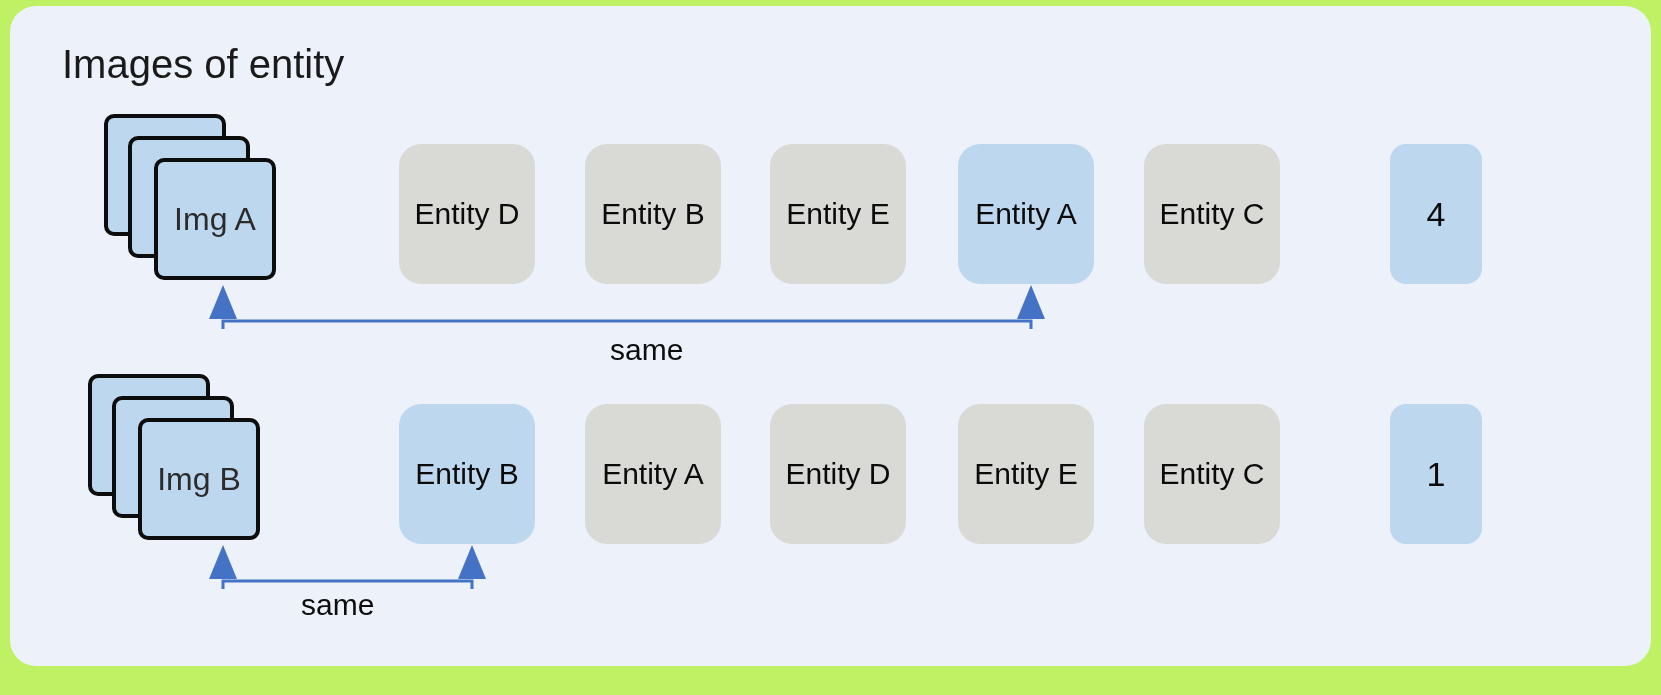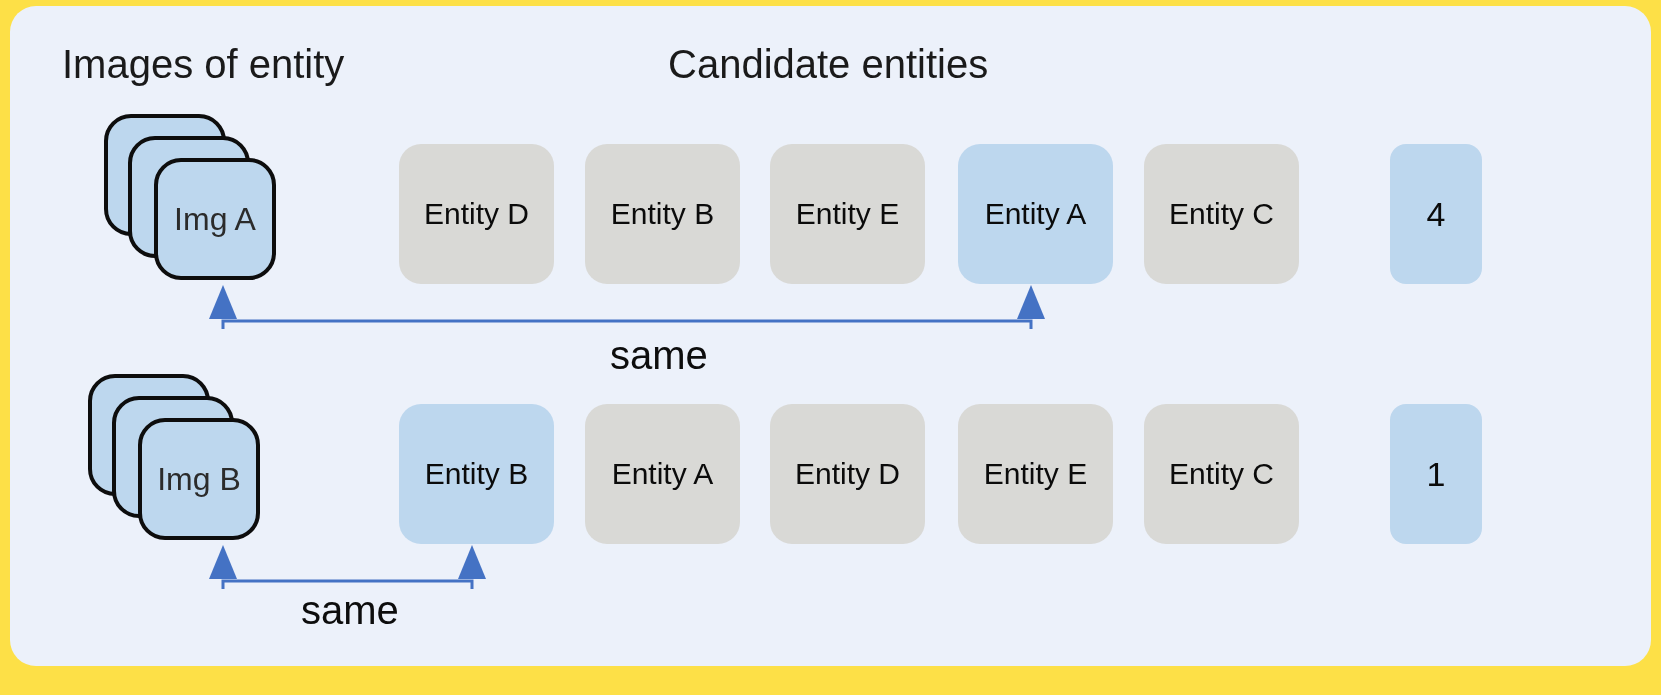--- a/index.html
+++ b/index.html
@@ -8,21 +8,21 @@
     background: #ffffff;
   }
   body {
     font-family: "Liberation Sans", sans-serif;
   }
   #canvas {
     position: relative;
     width: 1661px;
     height: 695px;
     overflow: hidden;
-    background: #fde047;
+    background: #bef264;
   }
   .panel {
     position: absolute;
     left: 10px;
     top: 6px;
     width: 1641px;
     height: 660px;
     background: #ecf1fa;
     border-radius: 26px;
   }
@@ -53,21 +53,21 @@
   
   .imgstack {
     position: absolute;
     width: 200px;
     height: 185px;
   }
   .imgstack .card {
     position: absolute;
     background: #bdd7ee;
     border: 4px solid #0d0d0d;
-    border-radius: 27px;
+    border-radius: 10px;
     box-sizing: border-box;
     width: 122px;
     height: 122px;
   }
   .imgstack .card.c1 { left: 0px;  top: 0px;  }
   .imgstack .card.c2 { left: 24px; top: 22px; }
   .imgstack .card.c3 {
     left: 50px; top: 44px;
     display: flex;
     align-items: center;
@@ -78,21 +78,21 @@
     color: #2b2b2b;
     white-space: nowrap;
     line-height: 1;
   }
   #stack-a { left: 104px; top: 114px; }
   #stack-b { left: 88px; top: 374px; }
 
   
   .chip {
     position: absolute;
-    width: 155px;
+    width: 136px;
     height: 140px;
     border-radius: 22px;
     background: #d9d9d6;
     display: flex;
     align-items: center;
     justify-content: center;
     text-align: right;
   }
   .chip.sel { background: #bdd7ee; }
   .chip .lbl {
@@ -117,35 +117,34 @@
     font-size: 34px;
     color: #0b0b0b;
     line-height: 1;
   }
 
   
   .conn { position: absolute; }
   .conn svg { display: block; overflow: visible; }
   .conn-label {
     position: absolute;
-    font-size: 40px;
+    font-size: 30px;
     color: #0d0d0d;
     white-space: nowrap;
     line-height: 1;
   }
 </style>
 </head>
 <body>
 
 <div id="canvas">
   <div class="panel"></div>
 
   <div class="hdr" id="hdr-images">Images of entity</div>
 
-  <div class="hdr" id="hdr-candidates">Candidate entities</div>
 
 
   <div class="imgstack" id="stack-a">
     <div class="card c1"></div>
     <div class="card c2"></div>
     <div class="card c3">
       <span class="lbl">Img A</span>
     </div>
   </div>
 

